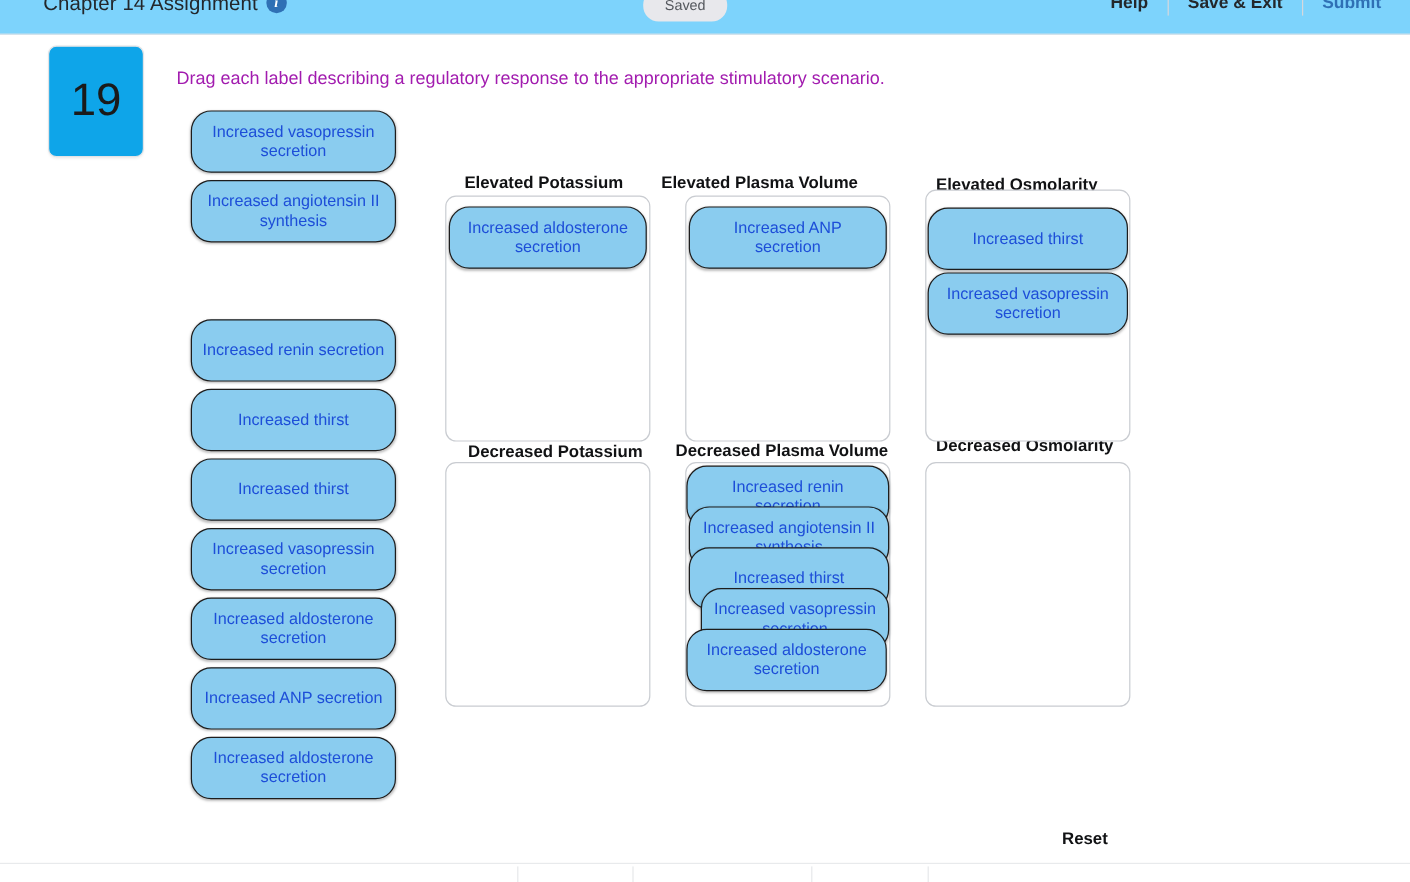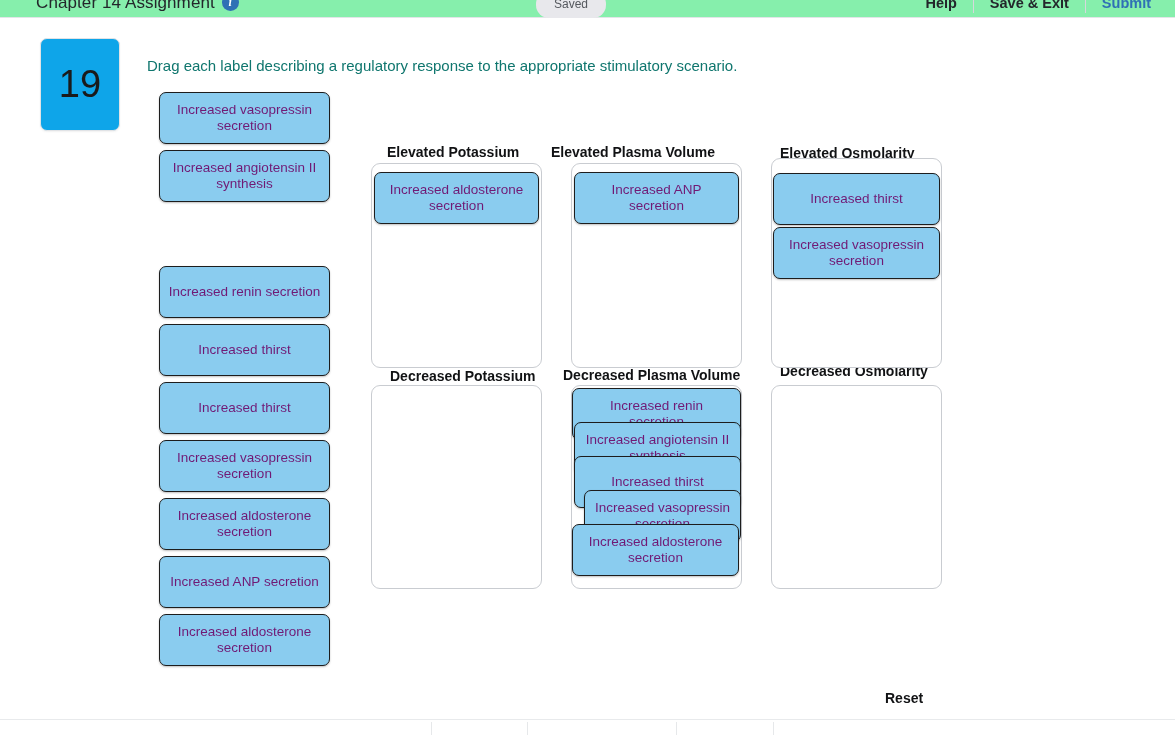--- a/index.html
+++ b/index.html
@@ -15,22 +15,22 @@
     font-family: "Liberation Sans", sans-serif;
     color: #1a1a1a;
     position: relative;
   }
 
   
   .topbar {
     position: absolute;
     left: 0; top: 0;
     width: 1175px;
-    height: 18px;
-    background: #86efac;
+    height: 29px;
+    background: #7dd3fc;
     border-bottom: 1px solid #e3e5e8;
     box-sizing: border-box;
   }
   .topbar-title {
     position: absolute;
     left: 36px;
     top: -7px;
     font-size: 17px;
     font-weight: 400;
     color: #23272b;
@@ -109,37 +109,37 @@
     text-align: center;
     font-size: 38px;
     font-weight: 300;
     color: #1a1a1a;
   }
   .prompt {
     position: absolute;
     left: 147px;
     top: 57px;
     font-size: 15px;
-    color: #0f766e;
+    color: #a21caf;
     white-space: nowrap;
   }
 
   
   .chip {
     background: #8ACCEF;
     border: 1px solid #1d1d1d;
-    border-radius: 7px;
+    border-radius: 17px;
     box-sizing: border-box;
     display: flex;
     align-items: center;
     justify-content: center;
     text-align: center;
     font-size: 13.5px;
     line-height: 16px;
-    color: #701a75;
+    color: #1d4ed8;
     padding: 0 8px;
     box-shadow: 0 1px 2px rgba(0,0,0,.25);
     position: absolute;
     cursor: move;
   }
 
   
   .bank {
     position: absolute;
     left: 159px;

